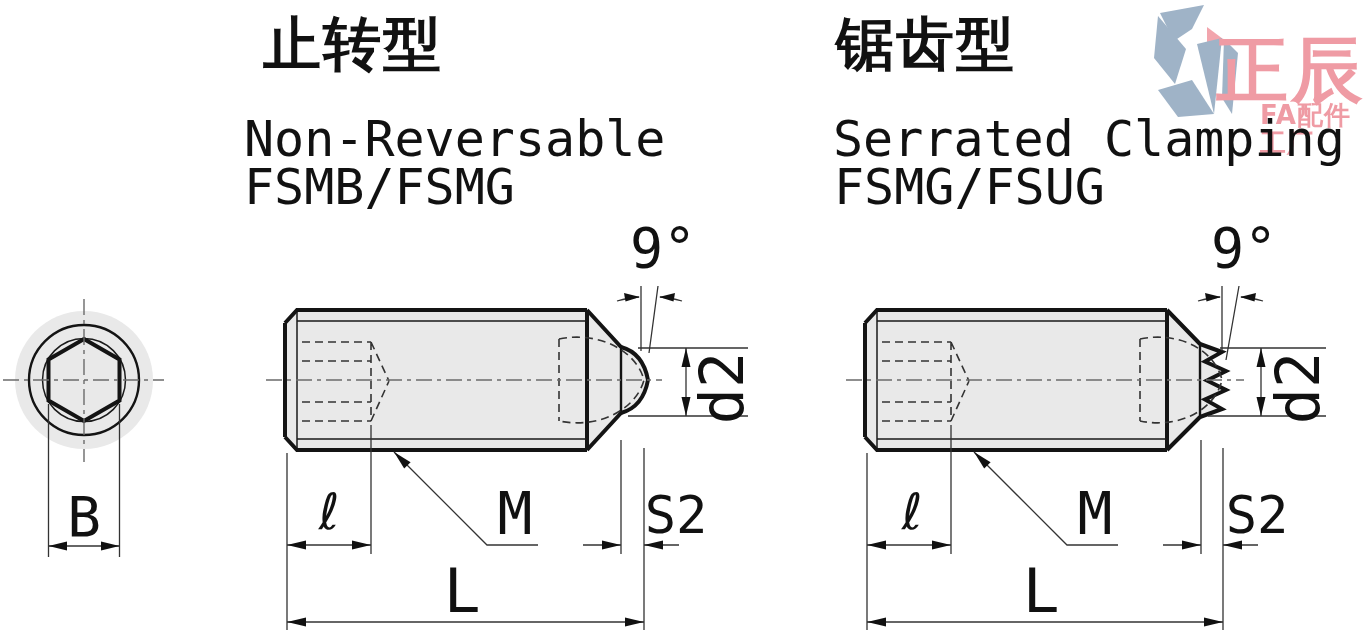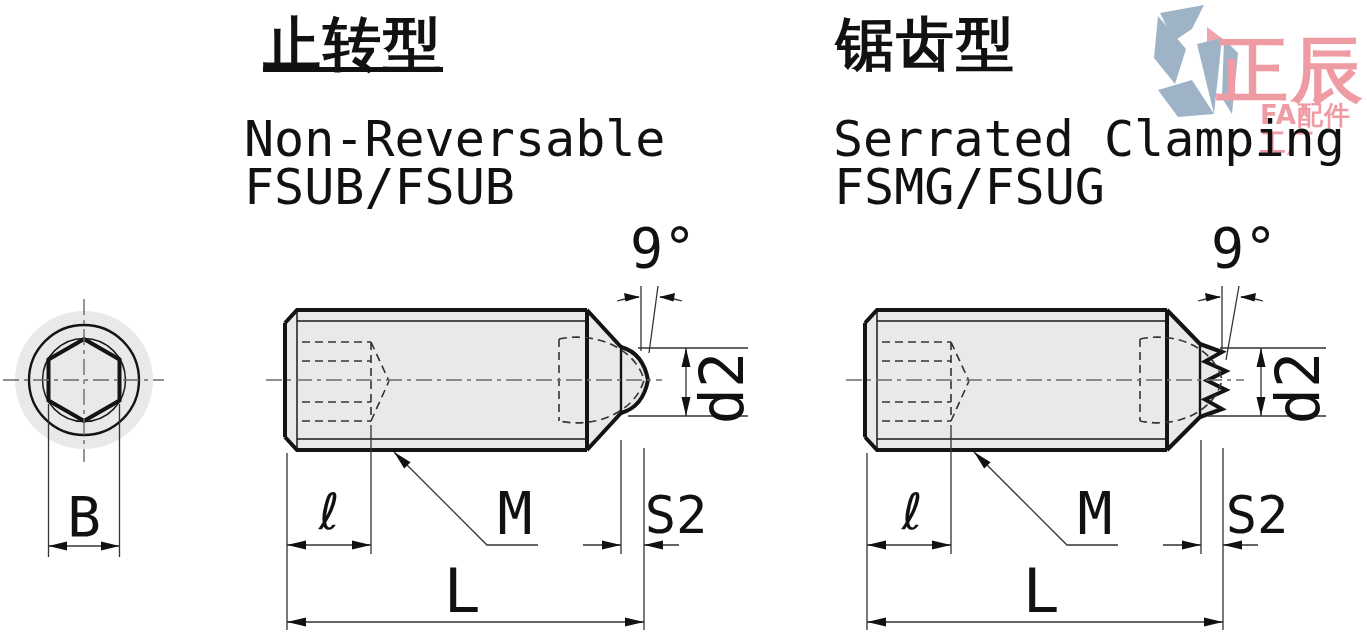--- a/index.html
+++ b/index.html
@@ -129,23 +129,23 @@
       <polygon points="59,25 75,37 59,44" fill="#f2a5ad"></polygon>
       <polygon points="10,14 38,47 27,82 6,56" fill="#9fb3c7"></polygon>
       <polygon points="49,42 74,36 66,112" fill="#9fb3c7"></polygon>
       <polygon points="76,37 90,51 84,112 74,96" fill="#9fb3c7"></polygon>
       <polygon points="10,88 44,78 66,112 30,115" fill="#9fb3c7"></polygon>
     </g>
   </svg>
   <div class="logo-cn" style="left:1216px;top:40px;color:#ef9ba4;">正辰</div>
   <div class="logo-sub" style="left:1230px;top:101px;color:#ef9ba4;padding-left:30px;">FA配件工厂</div>
 
-  <div class="lbl title-cn" style="left:263px;top:11px;text-align:center;text-decoration:underline;">止转型</div>
+  <div class="lbl title-cn" style="left:263px;top:11px;text-align:center;">止转型</div>
   <div class="lbl title-en" style="left:244px;top:95px;text-align:left;">Non-Reversable</div>
-  <div class="lbl title-md" style="left:244px;top:159px;text-align:left;">FSUB/FSUB</div>
+  <div class="lbl title-md" style="left:244px;top:159px;text-align:left;">FSMB/FSMG</div>
 
   <div class="lbl title-cn" style="left:836px;top:11px;text-align:right;">锯齿型</div>
   <div class="lbl title-md" style="left:834px;top:159px;text-align:left;">FSMG/FSUG</div>
   <div class="lbl title-en" style="left:833px;top:95px;text-align:left;">Serrated Clamping</div>
 
   <div class="lbl dimlbl" style="left:54px;top:489px;width:60px;font-size:56px;">B</div>
 
   <div class="lbl dimlbl" style="left:627px;top:221px;width:72px;font-size:55px;">9°</div>
   <div class="lbl vert" style="left:690px;top:337px;width:64px;height:102px;">
     <span class="dimlbl" style="font-size:60px;">d2</span>

